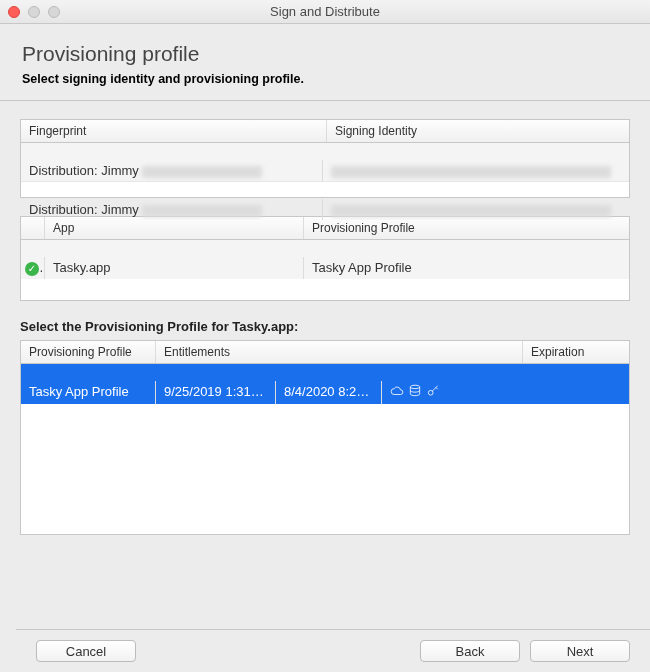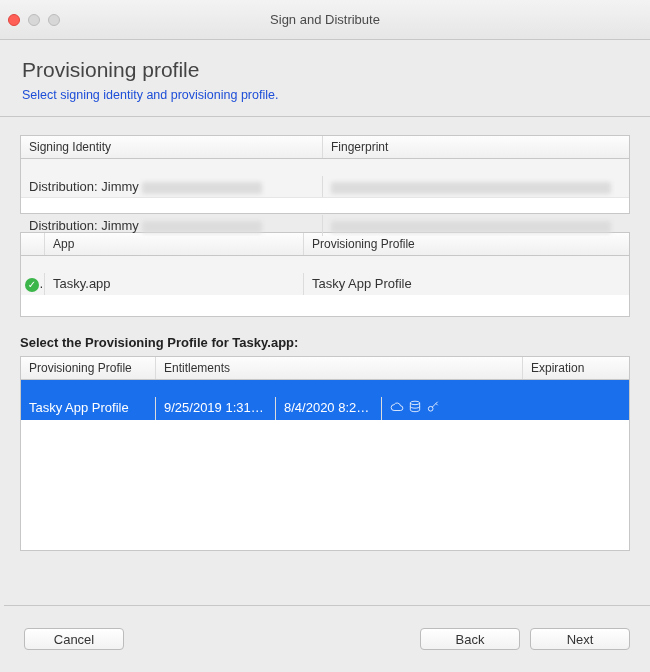--- a/index.html
+++ b/index.html
@@ -6,21 +6,21 @@
     body {
       width: 650px;
       height: 672px;
       font-family: -apple-system, "Helvetica Neue", Arial, sans-serif;
       font-size: 13px;
       color: #333;
       background: #ececec;
       overflow: hidden;
     }
     .titlebar {
-      height: 40px;
+      height: 24px;
       background: linear-gradient(#f3f3f3,#e6e6e6);
       border-bottom: 1px solid #c7c7c7;
       display: flex;
       align-items: center;
       position: relative;
     }
     .traffic-lights {
       position: absolute;
       left: 8px;
       display: flex;
@@ -43,21 +43,22 @@
       background: #ececec;
     }
     .header h1 {
       font-size: 21px;
       font-weight: 400;
       color: #444;
       margin-bottom: 6px;
     }
     .header p {
       font-size: 12.5px;
-      color: #1d4ed8;
+      color: #000000;
+      font-weight: bold;
     }
     .content {
       padding: 18px 20px 10px 20px;
       background: #ececec;
     }
     .table-outer {
       border: 1px solid #c7c7c7;
       background: #fff;
       margin-bottom: 18px;
     }
@@ -133,22 +134,22 @@
 
     .ent-icons {
       display: inline-flex;
       gap: 4px;
       align-items: center;
     }
     .ent-icons svg { width: 14px; height: 14px; stroke: #fff; fill: none; stroke-width: 1.4; }
 
     .footer {
       position: absolute;
-      bottom: 0; left: 4px; right: 0;
-      padding: 22px 20px;
+      bottom: 0; left: 16px; right: 0;
+      padding: 10px 20px;
       border-top: 1px solid #c7c7c7;
       display: flex;
       background: #ececec;
     }
     .btn {
       min-width: 100px;
       height: 22px;
       border: 1px solid #bcbcbc;
       border-radius: 4px;
       background: linear-gradient(#fff,#f2f2f2);
@@ -177,22 +178,22 @@
 
 <div class="header">
   <h1>Provisioning profile</h1>
   <p>Select signing identity and provisioning profile.</p>
 </div>
 
 <div class="content">
 
   <div class="table-outer signing">
     <div class="table-header">
+      <div class="th col-fp">Fingerprint</div>
       <div class="th col-ident">Signing Identity</div>
-      <div class="th col-fp">Fingerprint</div>
     </div>
     <div class="table-body signingbody">
       <div class="tr alt">
         <div class="td col-ident">
           <span>Distribution: Jimmy</span>
           <span class="blur"></span>
         </div>
         <div class="td col-fp">
           <span class="blur long"></span>
         </div>

